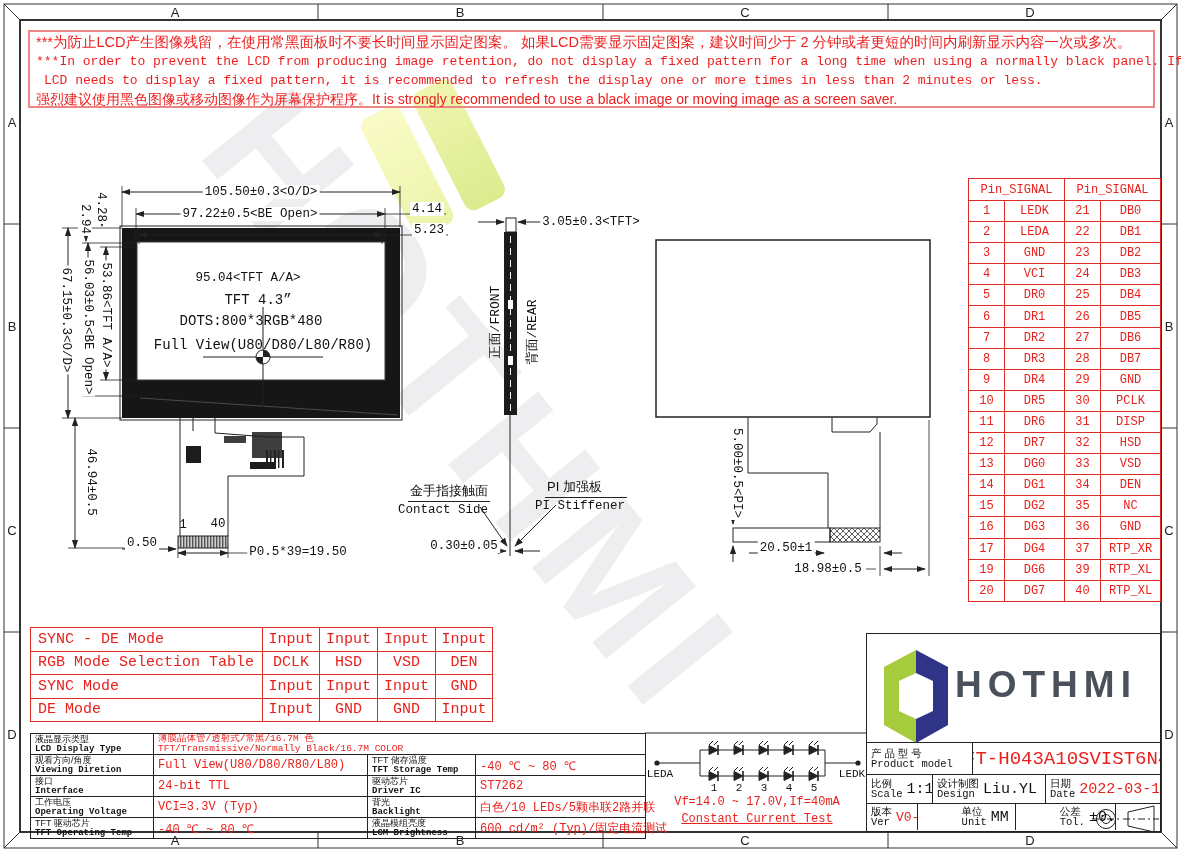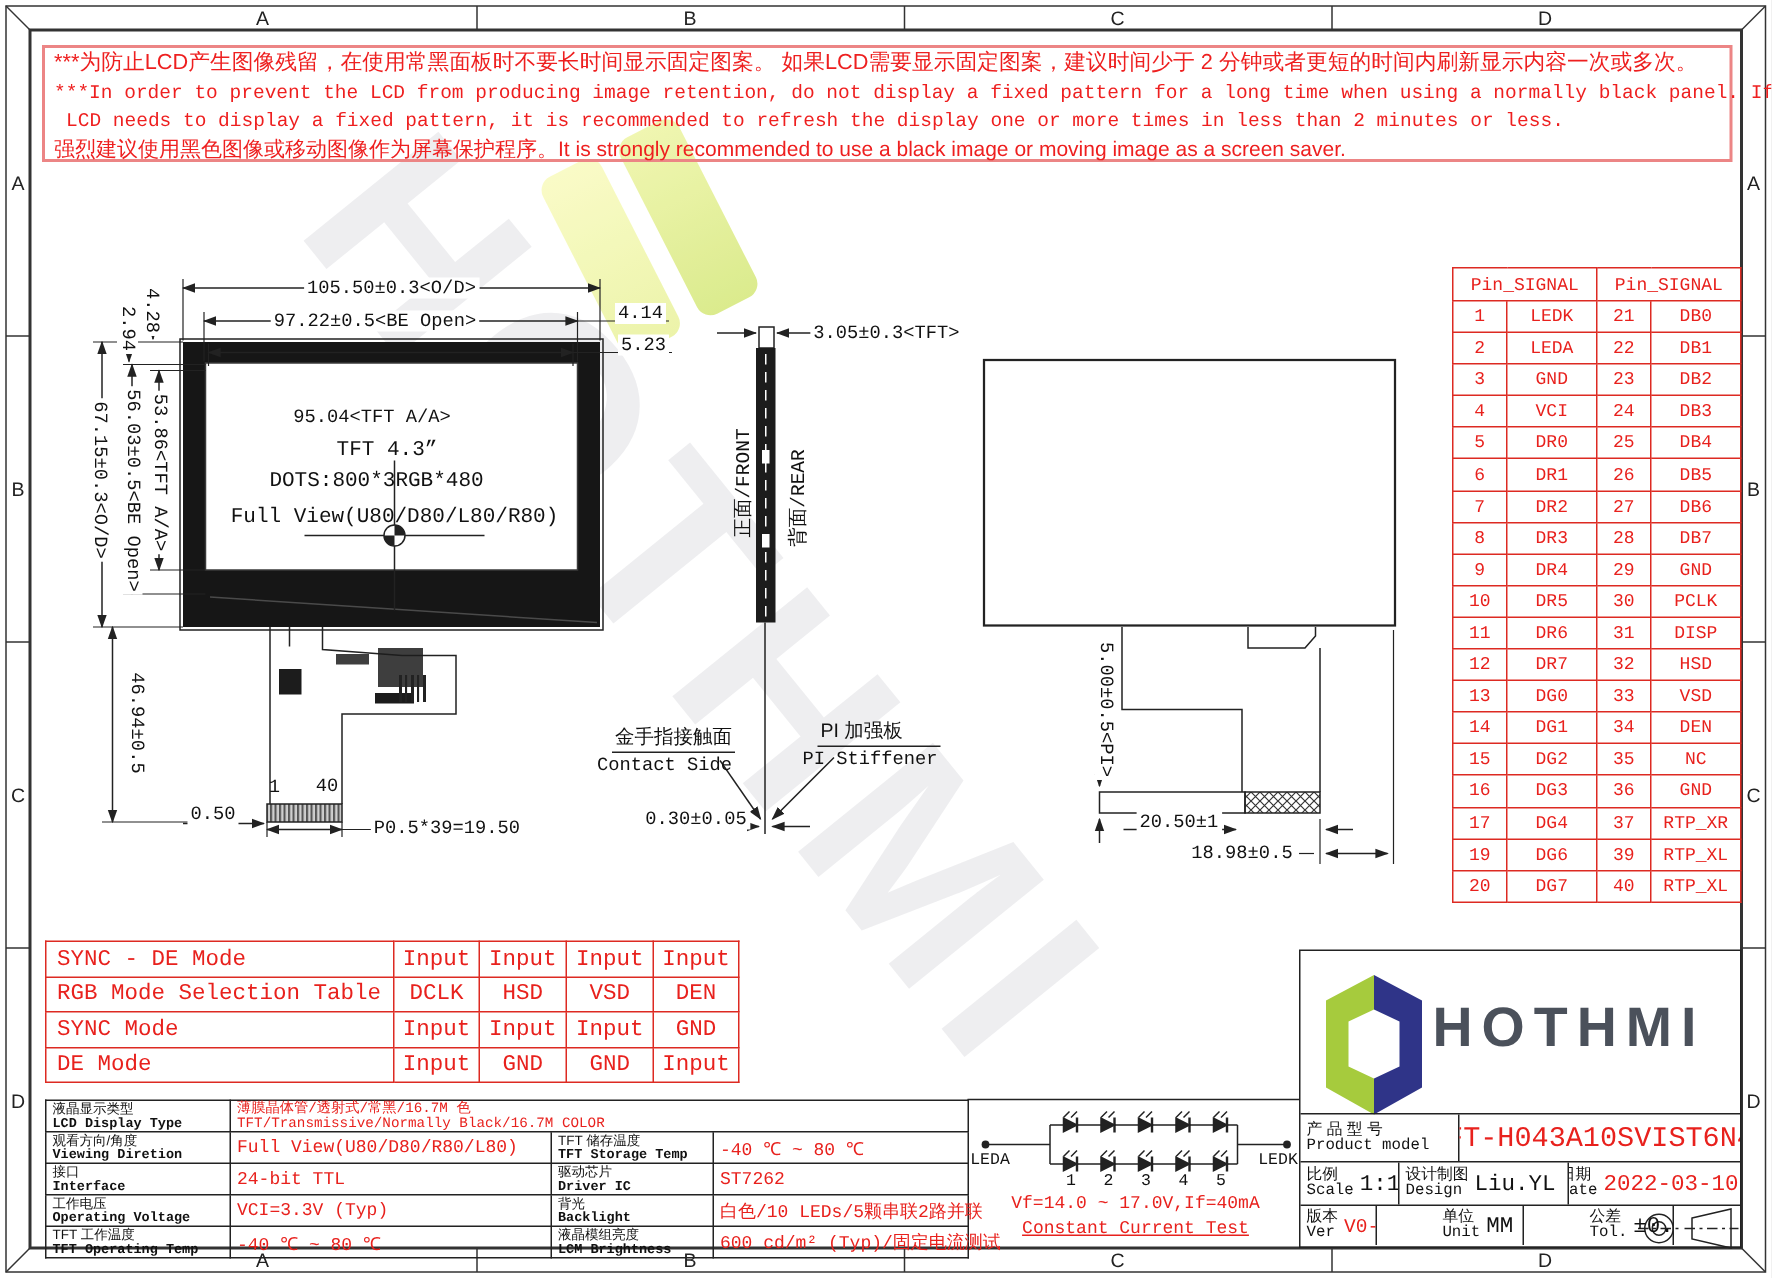--- a/index.html
+++ b/index.html
@@ -518,21 +518,21 @@
       </td>
       <td class="sv">VCI=3.3V (Typ)</td>
       <td class="sl">
         <div>背光</div>
         <div class="en">Backlight</div>
       </td>
       <td class="sv">白色/10 LEDs/5颗串联2路并联</td>
     </tr>
     <tr>
       <td class="sl">
-        <div>TFT 工作温度</div>
+        <div>TFT 驱动芯片</div>
         <div class="en">TFT Operating Temp</div>
       </td>
       <td class="sv">-40 ℃ ~ 80 ℃</td>
       <td class="sl">
         <div>液晶模组亮度</div>
         <div class="en">LCM Brightness</div>
       </td>
       <td class="sv">600 cd/m² (Typ)/固定电流测试</td>
     </tr>
   </tbody>
@@ -571,21 +571,21 @@
         </div>
         <span class="tb-val">1:1</span>
       </div>
       <div class="tb-cell" style="width:113px;">
         <div class="tb-lbl">
           <div>设计制图</div>
           <div class="en">Design</div>
         </div>
         <span class="tb-val">Liu.YL</span>
       </div>
-      <div class="tb-cell" style="width:113px;justify-content:flex-end;">
+      <div class="tb-cell" style="width:113px;">
         <div class="tb-lbl">
           <div>日期</div>
           <div class="en">Date</div>
         </div>
         <span class="tb-val red">2022-03-10</span>
       </div>
     </div>
     <div class="tb-row" style="top:170px;height:26px;gap:40px;">
       <div class="tb-cell" style="width:66px;">
         <div class="tb-lbl">

